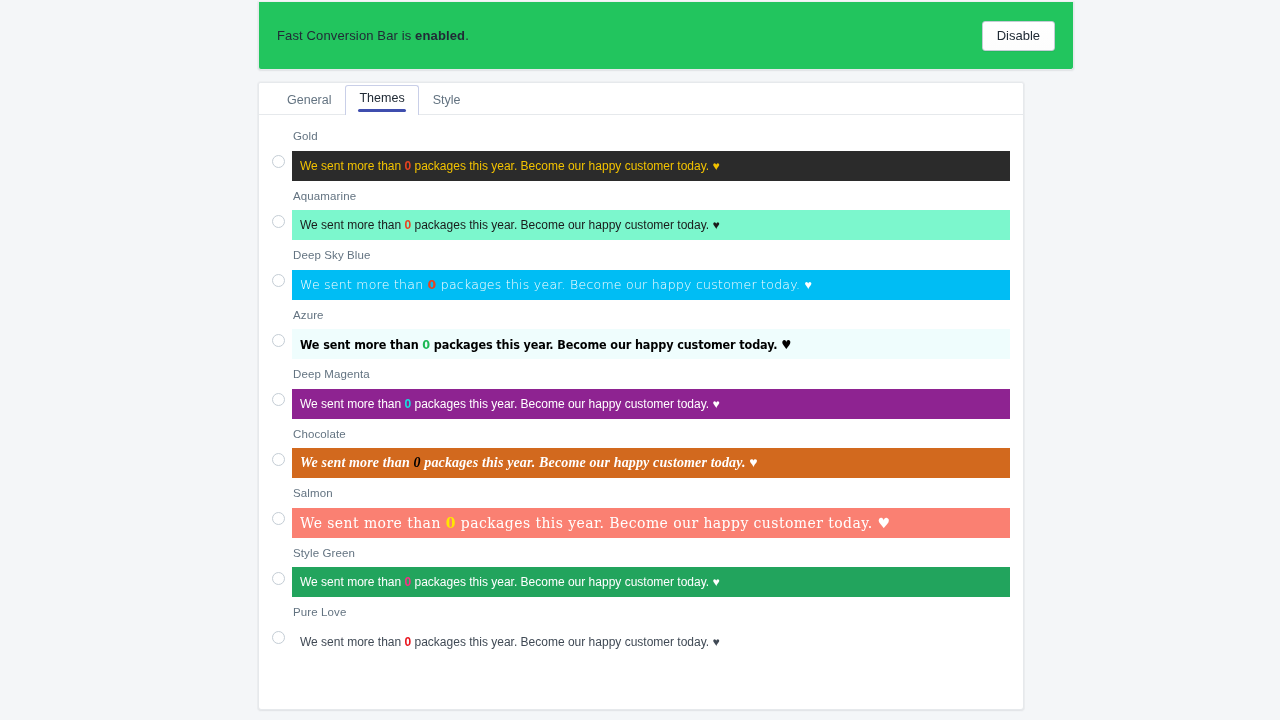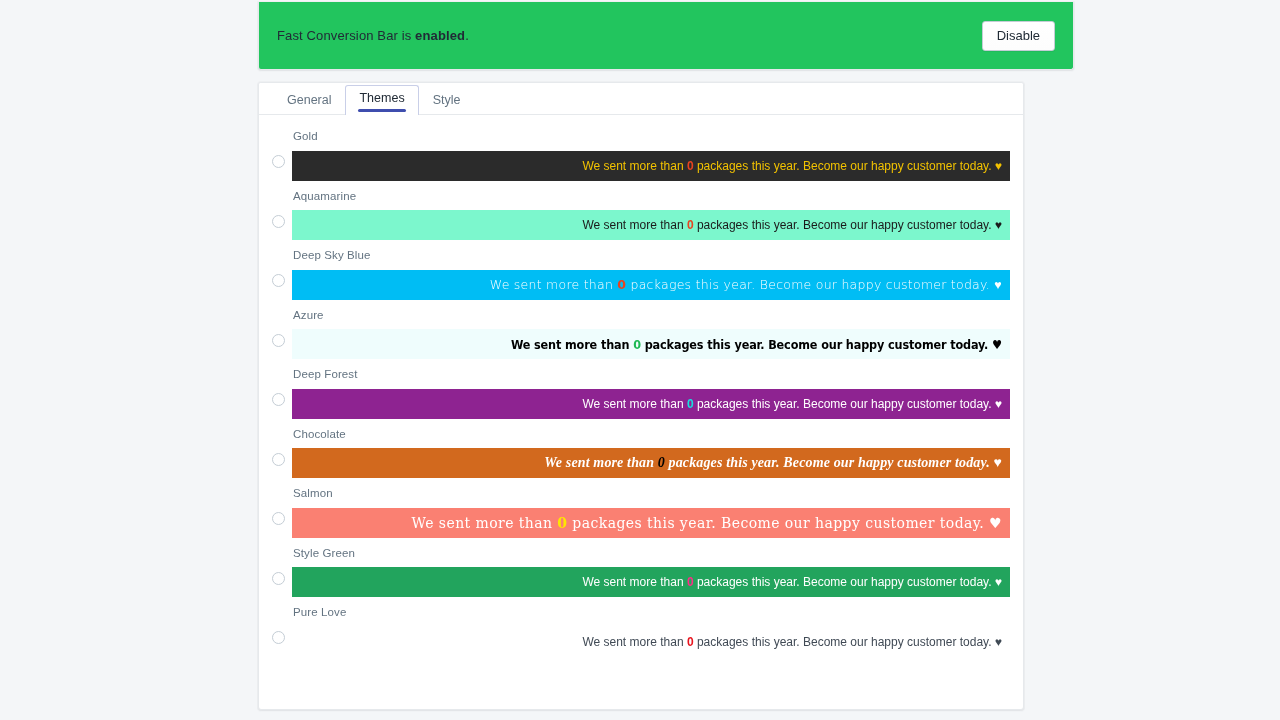--- a/index.html
+++ b/index.html
@@ -130,21 +130,21 @@
     line-height: 1;
     margin-bottom: 8px;
     padding-left: 1px;
     letter-spacing: 0.01em;
   }
   .bar {
     width: 100%;
     height: 30px;
     display: flex;
     align-items: center;
-    justify-content: flex-end;
+    justify-content: flex-start;
     overflow: hidden;
     white-space: nowrap;
     cursor: pointer;
     padding: 0 8px;
   }
   .bar .msg { display: inline-block; }
   .bar .num { font-weight: 700; }
 
   
   .font-sans     { font-family: "Liberation Sans", sans-serif; font-size: 12px; }
@@ -206,21 +206,21 @@
           <div class="theme-body">
             <div class="theme-label">Azure</div>
             <div class="bar font-cond-b" style="background: rgb(239, 253, 253); color: rgb(0, 0, 0);">
               <span class="msg"><span>We sent more than </span><span class="num" style="color: rgb(29, 185, 84);">0</span><span> packages this year. Become our happy customer today. ♥</span></span>
             </div>
           </div>
         </div>
         <div class="theme-row">
           <div class="radio"></div>
           <div class="theme-body">
-            <div class="theme-label">Deep Forest</div>
+            <div class="theme-label">Deep Magenta</div>
             <div class="bar font-sans" style="background: rgb(142, 35, 145); color: rgb(255, 255, 255);">
               <span class="msg"><span>We sent more than </span><span class="num" style="color: rgb(22, 224, 224);">0</span><span> packages this year. Become our happy customer today. ♥</span></span>
             </div>
           </div>
         </div>
         <div class="theme-row">
           <div class="radio"></div>
           <div class="theme-body">
             <div class="theme-label">Chocolate</div>
             <div class="bar font-serif-i" style="background: rgb(210, 105, 30); color: rgb(255, 255, 255);">

